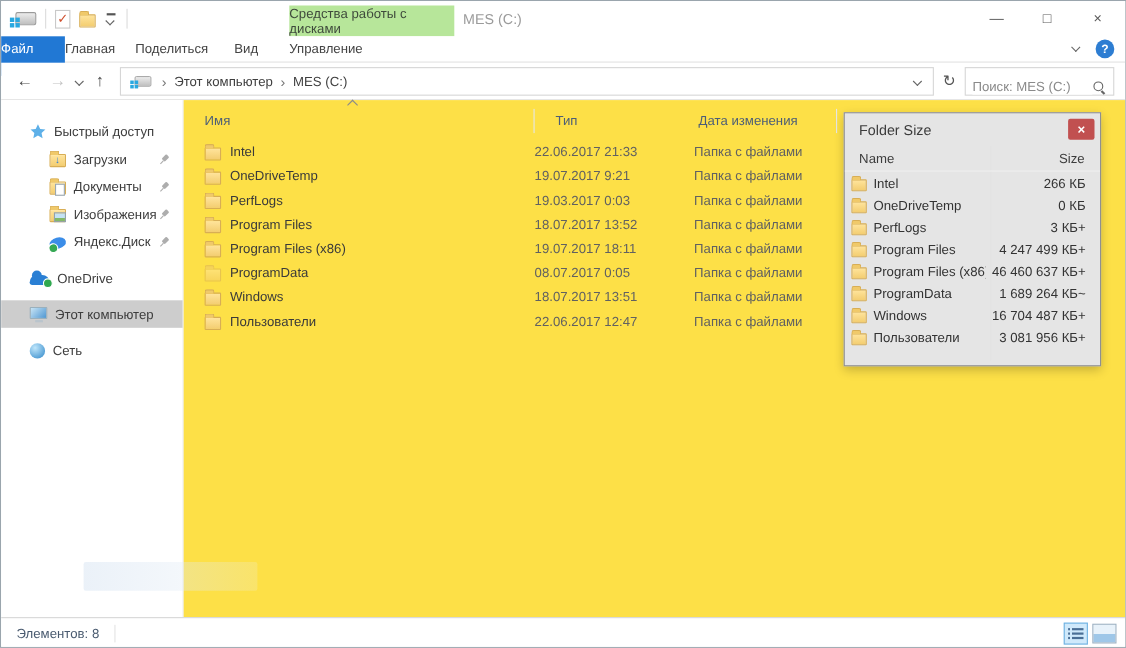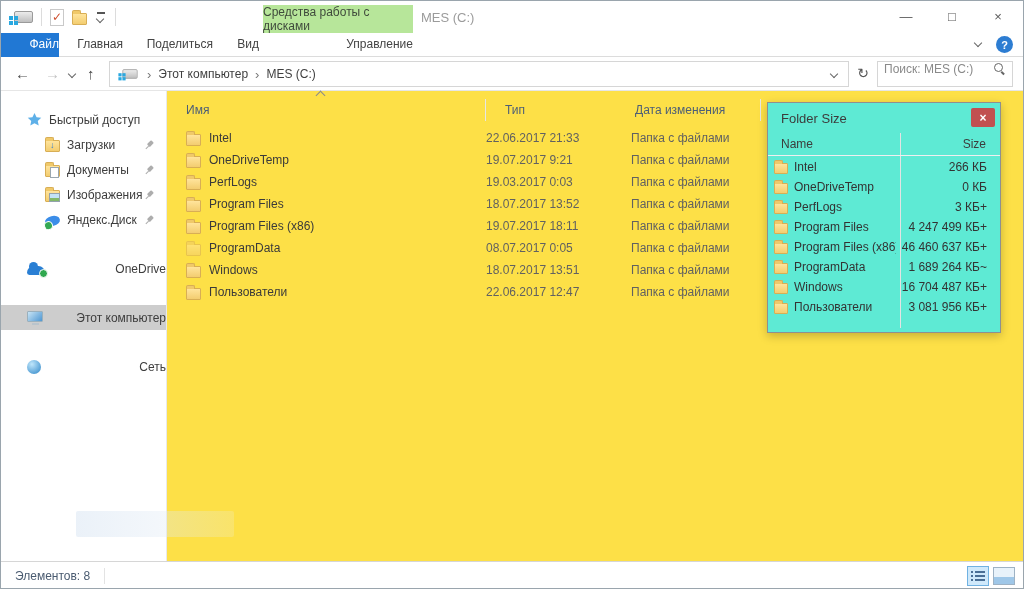--- a/index.html
+++ b/index.html
@@ -23,51 +23,51 @@
   .chev { display:inline-block; width:6px; height:6px; border-right:1.5px solid #666; border-bottom:1.5px solid #666; transform:rotate(45deg); }
   .qat-dd .chev { position:absolute; left:2px; top:6px; }
   .ctx-tab { position:absolute; left:262px; top:4px; width:150px; height:28px; background:#b7e69a; display:flex; align-items:center; justify-content:flex-end; color:#3f4a3c; }
   .win-title { position:absolute; left:420px; top:9px; color:#9b9b9b; font-size:13px; }
   .win-controls { position:absolute; right:2px; top:0; display:flex; }
   .wc-btn { width:46px; height:30px; display:flex; align-items:center; justify-content:center; color:#5a5a5a; font-size:13px; }
 
   
   .tabrow { position:absolute; left:0; top:32px; width:100%; height:24px; border-bottom:1px solid #dcdcdc; background:#fff; }
   .tabs { display:flex; height:24px; }
-  .tab { height:36px; line-height:23px; text-align:right; color:#444; }
+  .tab { height:36px; line-height:23px; text-align:left; color:#444; }
   .tab-file { width:58px; background:#2178d4; color:#fff; }
   .tab-home { width:64px; } .tab-share { width:90px; } .tab-view { width:46px; }
   .tab-manage { position:absolute; left:262px; top:0; width:150px; }
   .ribbon-right { position:absolute; right:10px; top:3px; display:flex; align-items:center; gap:10px; }
   .collapse-chev { width:14px; height:12px; position:relative; }
   .collapse-chev .chev { position:absolute; left:3px; top:1px; }
   .help-btn { width:17px; height:17px; border-radius:50%; background:#2d7dd2; color:#fff; font-size:11px; font-weight:bold; display:flex; align-items:center; justify-content:center; }
 
   
   .addrbar { position:absolute; left:0; top:56px; width:100%; height:34px; background:#fff; border-bottom:1px solid #e6e6e6; }
   .nav-btn { position:absolute; top:7px; font-size:15px; line-height:20px; color:#4b4b4b; }
   .nav-btn.disabled { color:#c3c3c3; }
   .addr-chev { position:absolute; left:68px; top:14px; }
   .addr-box { position:absolute; left:108px; top:4px; width:740px; height:26px; border:1px solid #d6d6d6; background:#fff; display:flex; align-items:center; padding:0 4px 0 6px; }
   .bc-sep { color:#777; margin:0 7px; font-size:13px; }
   .bc-seg { color:#3f3f3f; }
   .addr-dd { margin-left:auto; width:20px; display:flex; justify-content:center; }
   .refresh-btn { position:absolute; left:852px; top:8px; width:20px; text-align:center; font-size:14px; color:#555; }
-  .search-box { position:absolute; left:876px; top:4px; width:136px; height:26px; border:1px solid #d6d6d6; background:#fff; display:flex; align-items:flex-start; padding:0 6px; }
+  .search-box { position:absolute; left:876px; top:4px; width:136px; height:26px; border:1px solid #d6d6d6; background:#fff; display:flex; align-items:flex-end; padding:0 6px; }
   .search-box input { border:0; outline:0; flex:1; min-width:0; font-family:inherit; font-size:12px; color:#444; }
   .search-box input::placeholder { color:#8a8a8a; }
   .searchglyph { position:relative; width:13px; height:13px; flex:none; }
   .searchglyph::before { content:""; position:absolute; left:1px; top:1px; width:7px; height:7px; border:1.5px solid #666; border-radius:50%; }
   .searchglyph::after { content:""; position:absolute; left:9px; top:9px; width:4px; height:1.5px; background:#666; transform:rotate(45deg); transform-origin:0 0; }
 
   
   .sidebar { position:absolute; left:0; top:90px; width:166px; height:470px; border-right:1px solid #e9e9e9; padding-top:16px; background:#fff; }
   .side-item { position:relative; height:25px; display:flex; align-items:center; gap:7px; padding-left:26px; color:#3d3d3d; }
   .side-item.lvl1 { padding-left:44px; }
-  .side-item.gap { margin-top:24px;justify-content:space-between; }
+  .side-item.gap { margin-top:8px; }
   .side-item.sel { background:#cdcdcd; }
   .side-item .lbl { white-space:nowrap; }
   .pin { position:absolute; right:12px; top:8px; width:10px; height:10px; transform:rotate(45deg); opacity:.6; }
   .pin::before { content:""; position:absolute; left:3px; top:0; width:4px; height:6px; background:#777; border-radius:1px; }
   .pin::after { content:""; position:absolute; left:4.5px; top:6px; width:1px; height:4px; background:#777; }
   .fold.dl::after { content:"↓"; position:absolute; left:4px; top:-1px; font-size:9px; font-weight:bold; color:#2f7fd6; }
   .fold.doc::after { content:""; position:absolute; left:4px; top:1px; width:7px; height:9px; background:#fff; border:1px solid #9aa7b0; }
   .fold.pic::after { content:""; position:absolute; left:3px; top:2px; width:9px; height:7px; border:1px solid #93a2ad; background:linear-gradient(180deg,#c3e2f5 55%,#83b969 55%); }
   .ydisk { position:relative; width:15px; height:10px; background:#3b8de8; border-radius:8px/5px; transform:rotate(-14deg); margin-top:2px; }
   .ydisk::after { content:""; position:absolute; left:-2px; bottom:-3px; width:7px; height:7px; background:#35a854; border-radius:50%; border:1px solid #fff; }
@@ -88,21 +88,21 @@
   .hc-name::after, .hc-date::after { content:""; position:absolute; right:0; top:2px; bottom:2px; width:1px; background:#e6e6e6; }
   .sortchev { position:absolute; left:150px; top:-5px; width:7px; height:7px; border-right:1.2px solid #8a8a8a; border-bottom:1.2px solid #8a8a8a; transform:rotate(-135deg); }
   .fl-rows { position:absolute; left:0; top:36px; right:0; }
   .frow { height:22px; display:flex; align-items:center; }
   .frow .c-name { width:319px; display:flex; align-items:center; gap:8px; padding-left:19px; color:#3a3a3a; }
   .frow .c-date { width:145px; color:#616161; }
   .frow .c-type { width:170px; color:#616161; }
   .fold.dim { opacity:.55; }
 
   
-  .popup { position:absolute; left:766px; top:101px; width:234px; height:231px; background:#5eead4; border:1px solid #8f8f8f; box-shadow:0 3px 9px rgba(0,0,0,.22); }
+  .popup { position:absolute; left:766px; top:101px; width:234px; height:231px; background:#e5e5e5; border:1px solid #8f8f8f; box-shadow:0 3px 9px rgba(0,0,0,.22); }
   .pop-title { position:absolute; left:0; top:0; right:0; height:30px; display:flex; align-items:center; padding-left:13px; color:#3c3c3c; font-size:13px; }
   .pop-close { position:absolute; right:5px; top:5px; width:24px; height:19px; background:#c15050; color:#fff; font-size:12px; font-weight:bold; display:flex; align-items:center; justify-content:center; border-radius:2px; }
   .pop-colsep { position:absolute; left:132px; top:30px; bottom:4px; width:1px; background:#e3e3e3; }
   .pop-header { position:absolute; left:0; top:30px; right:0; height:23px; display:flex; align-items:center; color:#3c3c3c; border-bottom:1px solid #efefef; }
   .ph-name { padding-left:13px; flex:1; }
   .ph-size { width:102px; text-align:right; padding-right:14px; }
   .pop-rows { position:absolute; left:0; top:54px; right:0; }
   .prow { height:20px; display:flex; align-items:center; color:#333; }
   .prow .p-name { flex:1; display:flex; align-items:center; gap:6px; padding-left:6px; white-space:nowrap; overflow:hidden; }
   .prow .p-size { width:104px; text-align:right; padding-right:13px; white-space:nowrap; }

